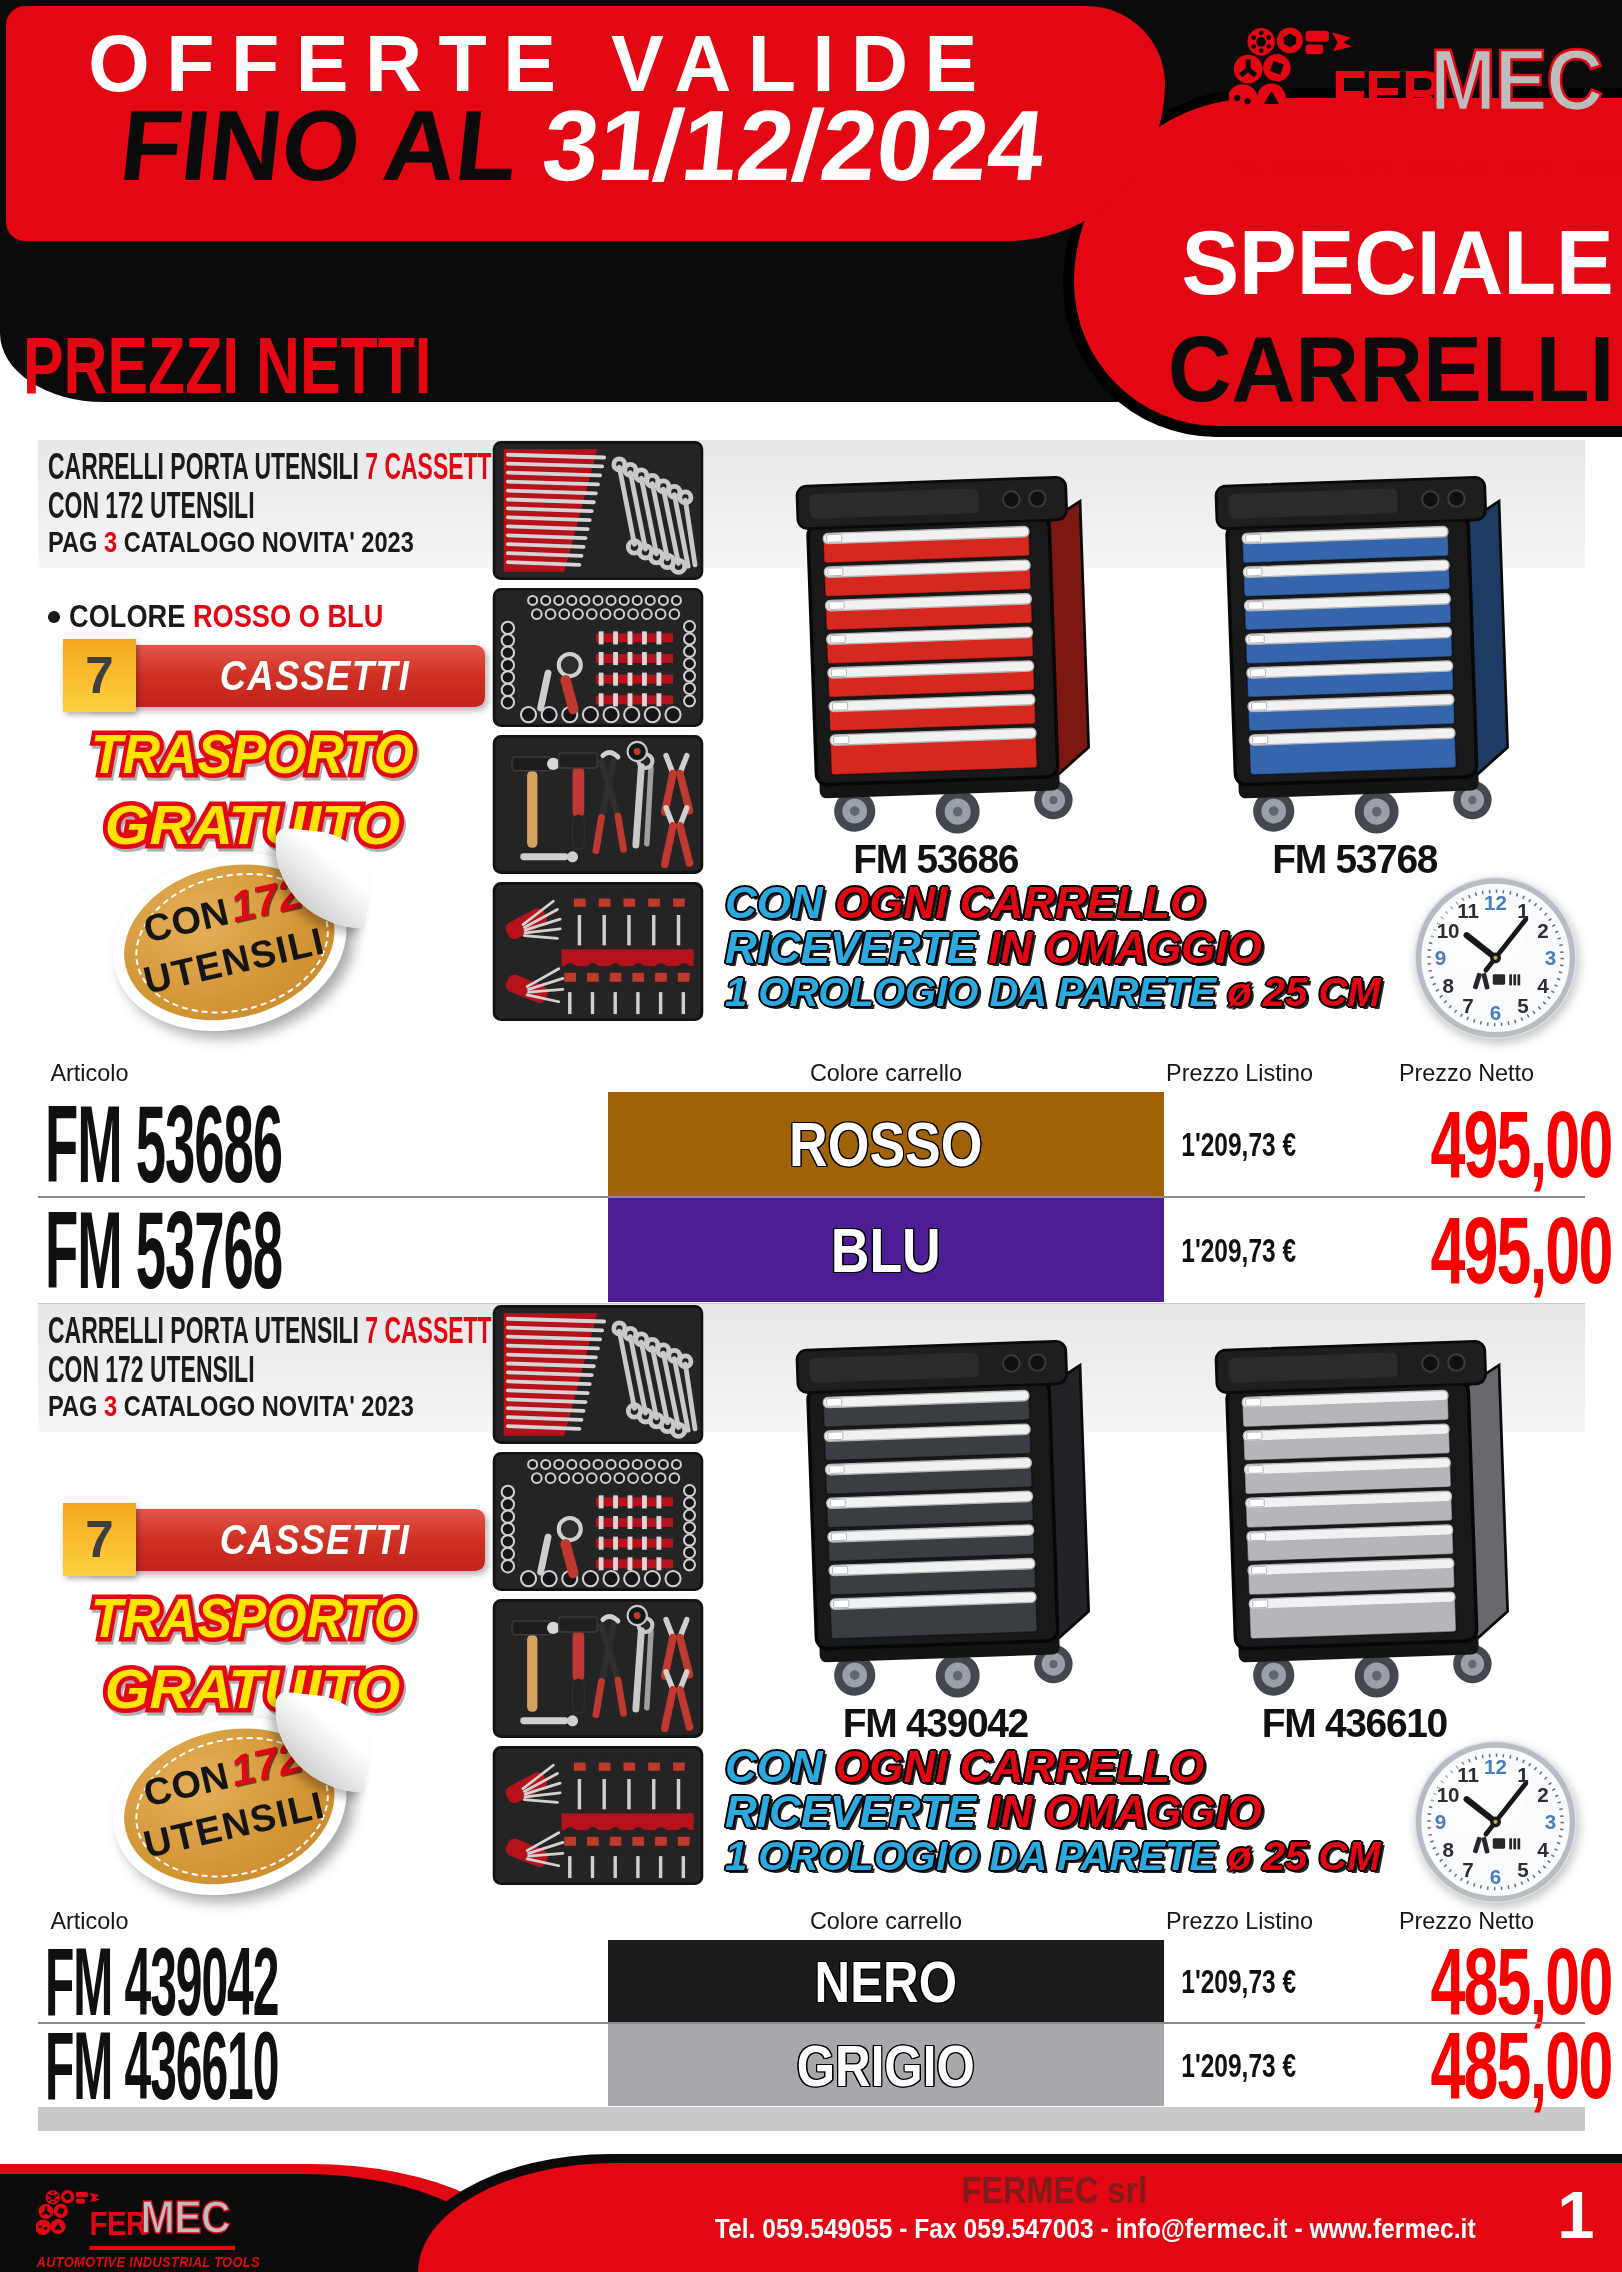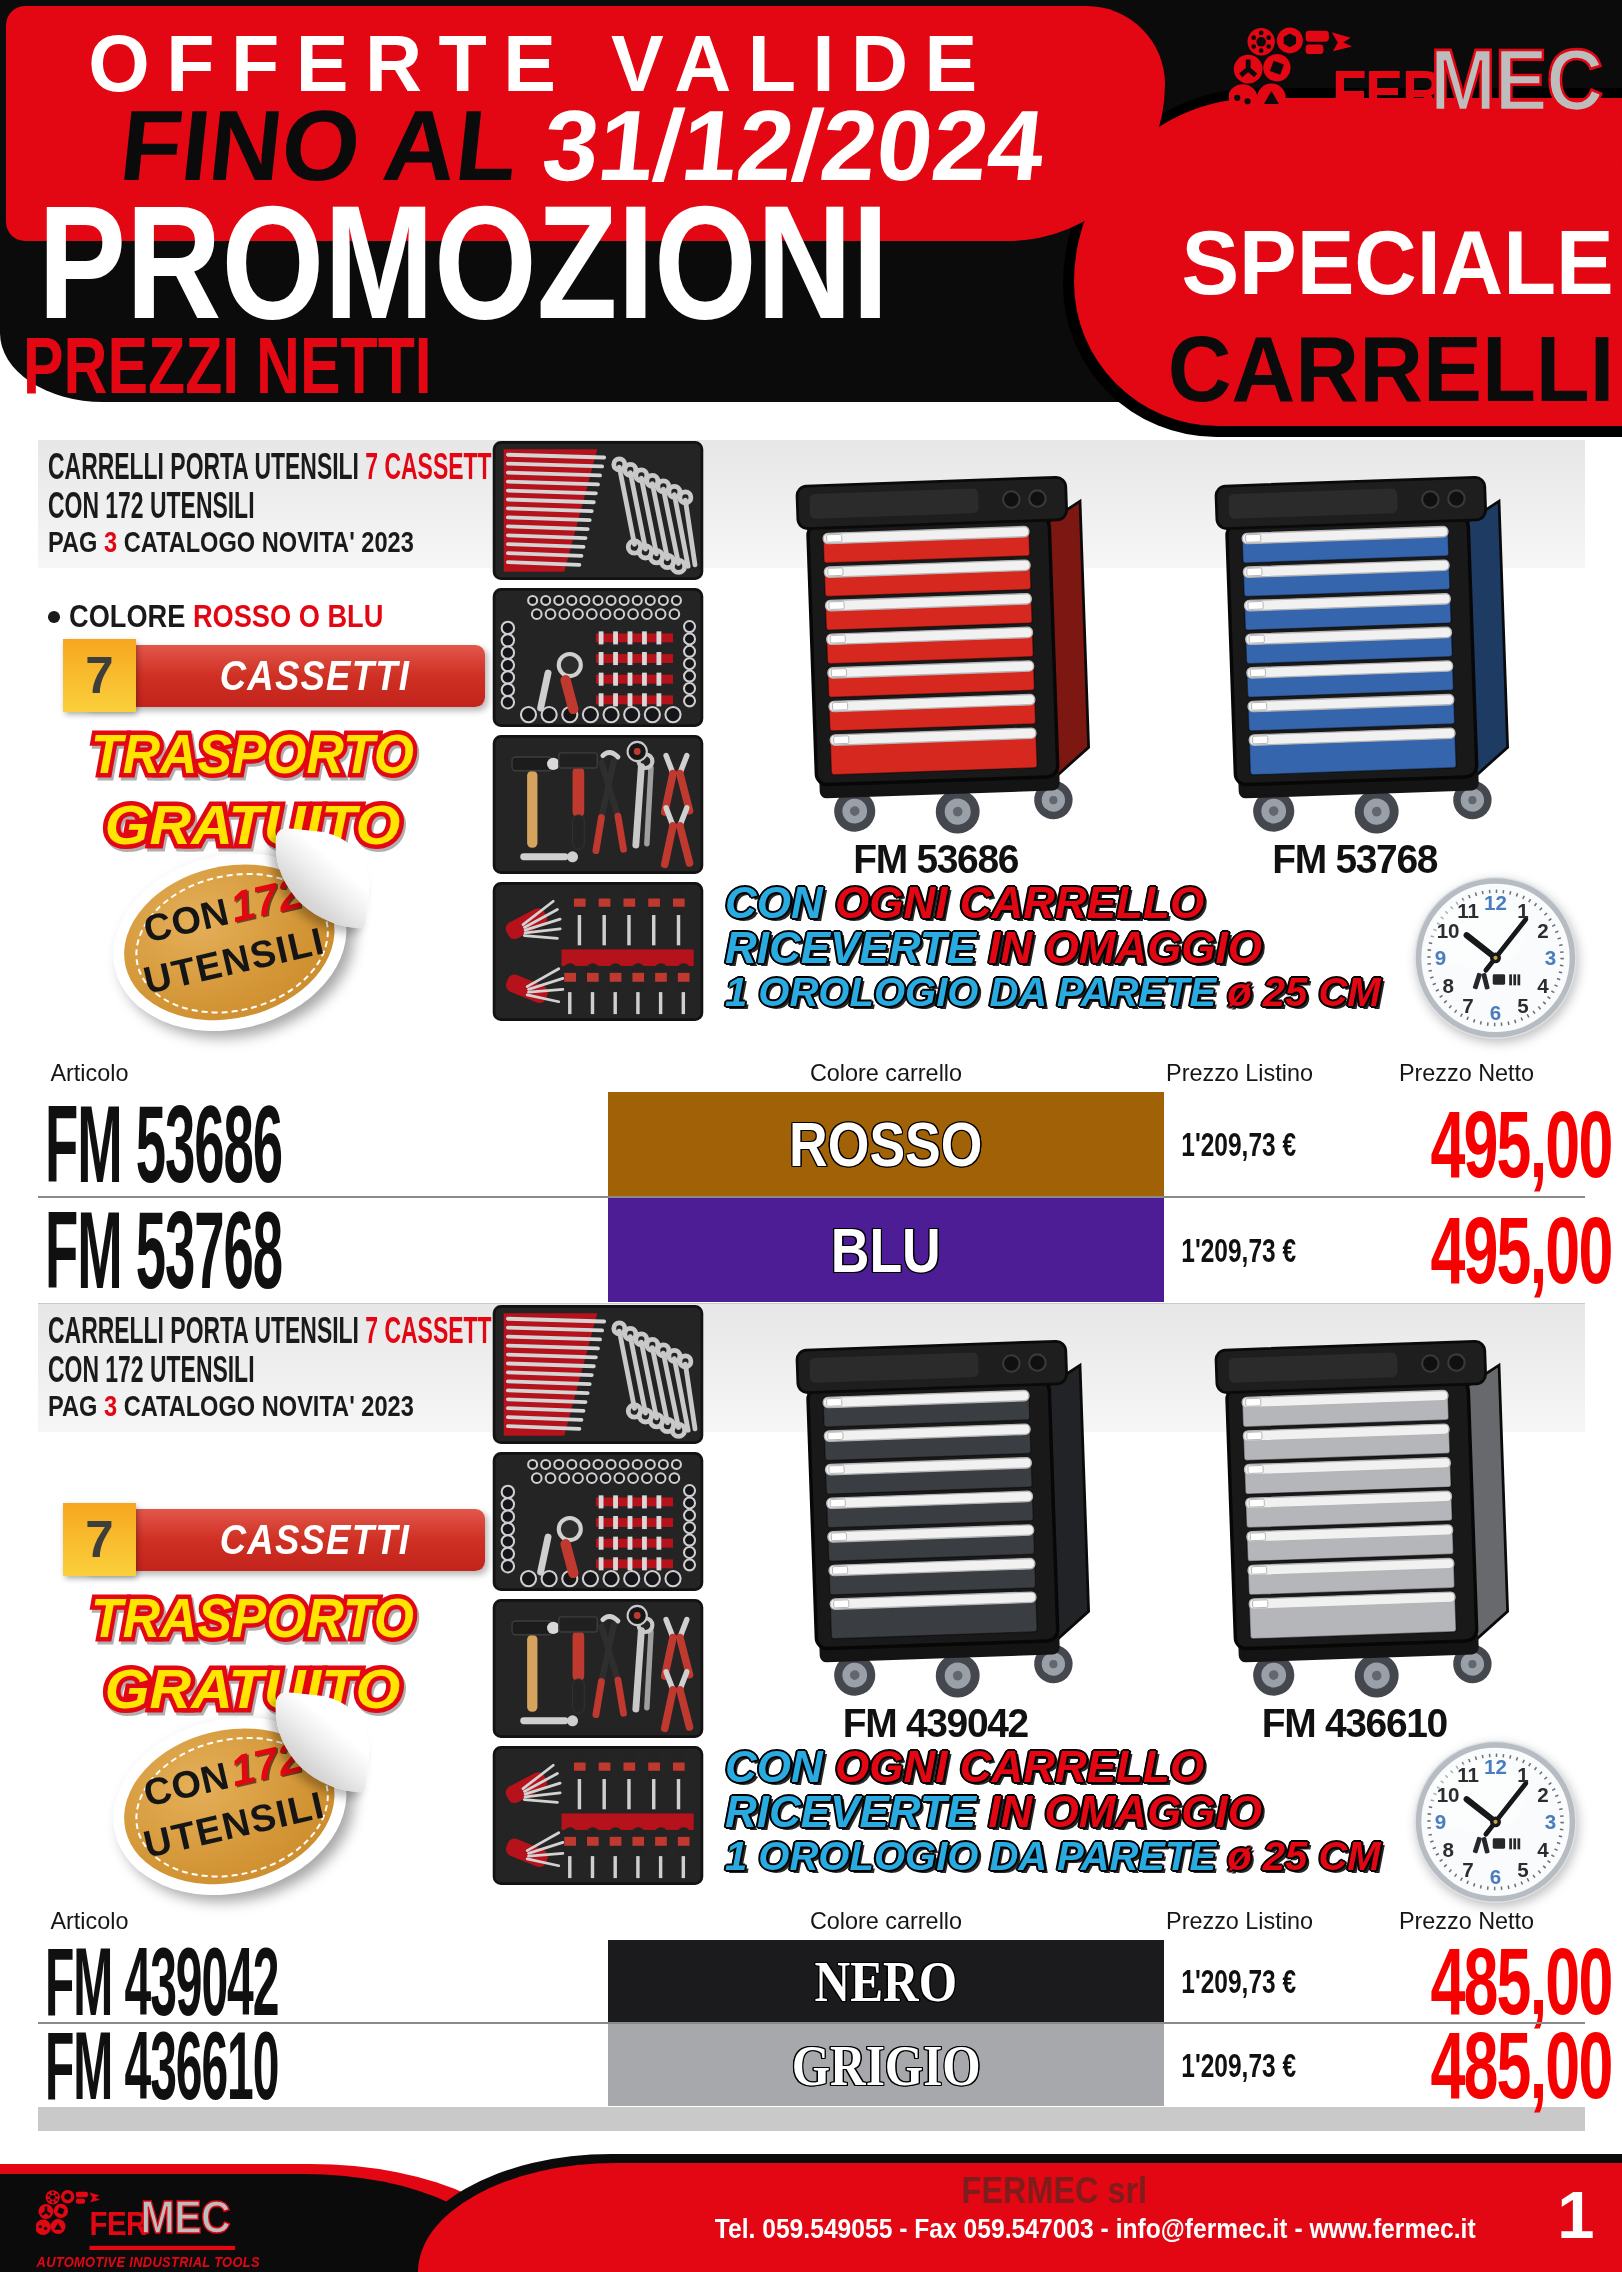--- a/index.html
+++ b/index.html
@@ -97,21 +97,21 @@
   .th-col{position:absolute;left:570px;width:556px;text-align:center;top:1.4px;}
   .th-lis{position:absolute;left:1126px;width:151px;text-align:center;top:1.4px;}
   .th-net{position:absolute;left:1336px;width:185px;text-align:center;top:1.4px;}
   .trow{position:relative;height:104px;}
   .sec2 .trow{height:82px;}
   .trow.r2{border-top:2.1px solid #8a8a8a;}
   .td-code{position:absolute;left:6.9px;top:50%;transform:translateY(-50%);font-size:109px;font-weight:700;letter-spacing:-2.1px;color:#101010;line-height:89px;}
   .sec2 .td-code{font-size:96px;}
   .td-color{position:absolute;left:570px;width:556px;top:0;bottom:0;display:flex;align-items:center;justify-content:center;
             color:#fff;font-size:63px;font-weight:700;}
-  .sec2 .td-color{font-size:58px;font-family:Liberation Serif, serif;}
+  .sec2 .td-color{font-size:58px;}
   .td-lis{position:absolute;left:1118px;width:165px;top:50%;transform:translateY(-50%);text-align:center;
           font-size:34px;font-weight:700;color:#111;}
   .td-net{position:absolute;left:1274px;width:275px;top:50%;transform:translateY(-50%);text-align:right;
           font-size:95px;font-weight:700;color:#f70000;letter-spacing:-2.7px;line-height:82px;}
   .graybar{height:33px;background:#c9c9c9;margin-top:1.4px;}
   .sec2 .graybar{height:23.4px;}
 
   
   .ft{z-index:6;}
   .ft-red-left{left:0;top:2164px;width:537px;height:109px;background:#e30613;border-radius:0 227px 0 0 / 0 109px 0 0;}
@@ -452,23 +452,20 @@
 
   <div class="abs hd-banner">
     <div class="abs hb-l1">OFFERTE VALIDE</div>
     <div class="abs hb-l2">
       <span class="fino">FINO AL</span>
       <span> </span>
       <span class="date">31/12/2024</span>
     </div>
   </div>
 
-  <div class="abs hd-promoz">
-    <span class="cx x82 oL">PROMOZIONI</span>
-  </div>
   <div class="abs hd-prezzi">
     <span class="cx x76 oL">PREZZI NETTI</span>
   </div>
 
   <div class="abs hd-blob-b"></div>
   <div class="abs hd-blob">
     <div class="abs sp1">
       <span class="cx x95 oC">SPECIALE</span>
     </div>
     <div class="abs sp2">

